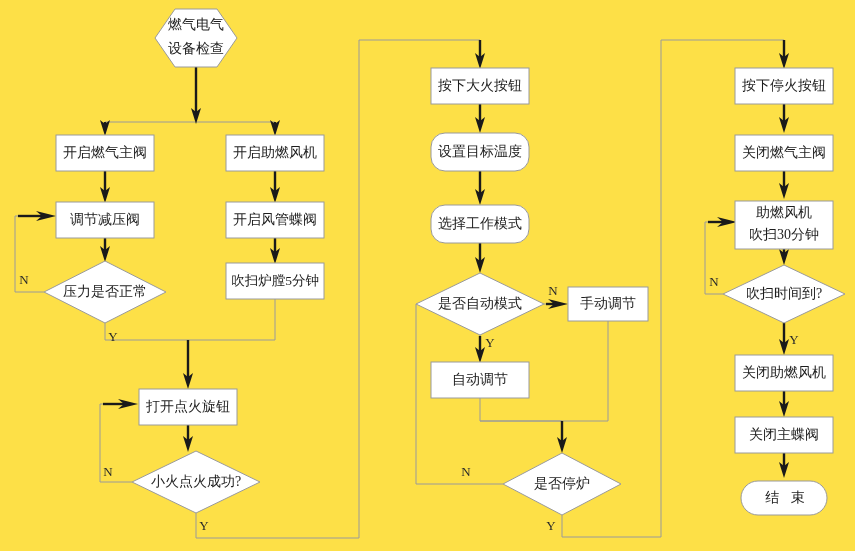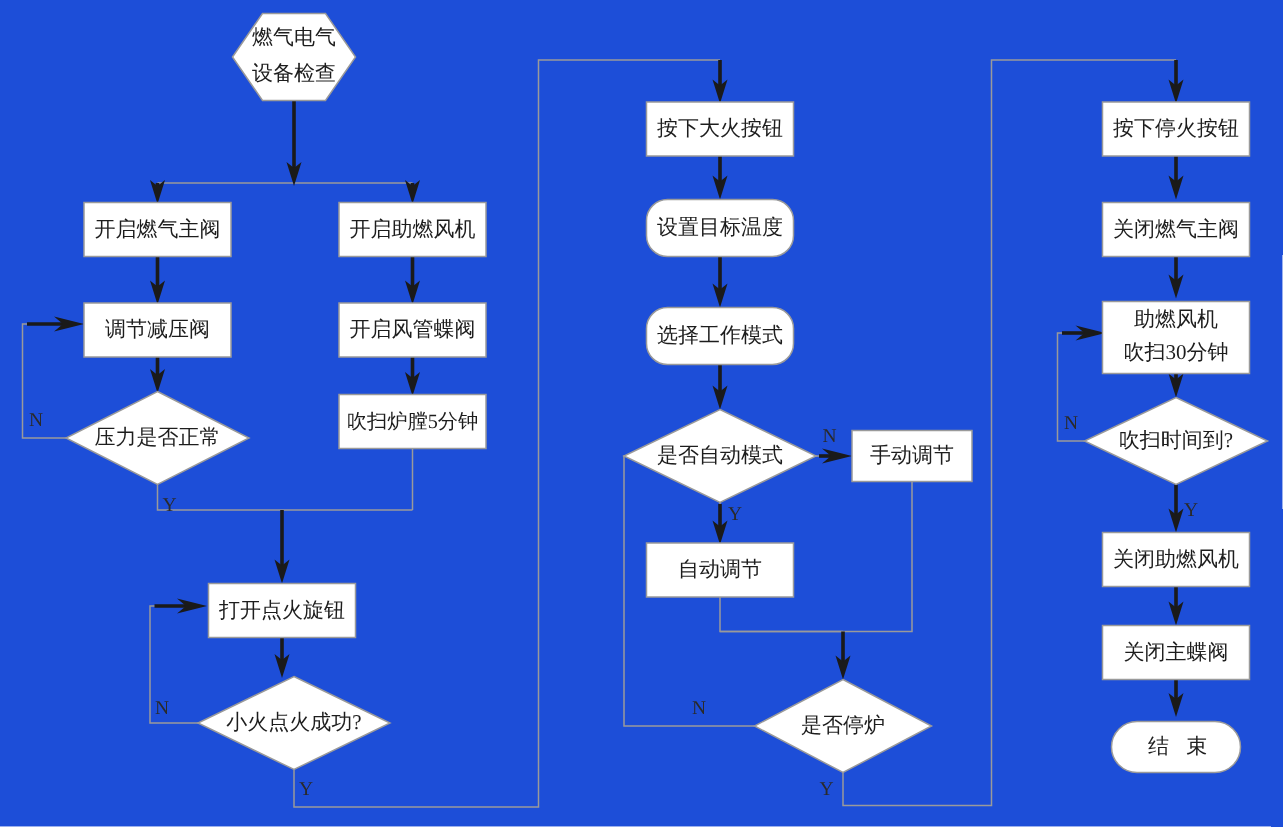--- a/index.html
+++ b/index.html
@@ -7,21 +7,21 @@
     padding: 0;
     background: #ffffff;
   }
   body {
     font-family: "Liberation Serif", "DejaVu Serif", serif;
   }
   #chart-root {
     position: relative;
     width: 855px;
     height: 551px;
-    background: #1d4ed8;
+    background: #fde047;
     overflow: hidden;
   }
   svg.flow {
     display: block;
     width: 855px;
     height: 551px;
   }
   .shape {
     fill: #ffffff;
     stroke: #9a9a9a;

